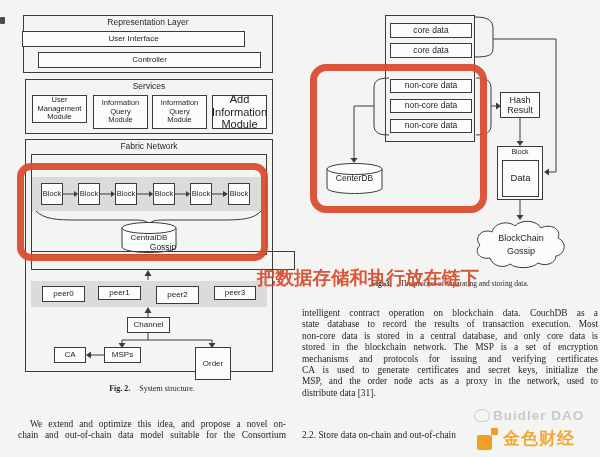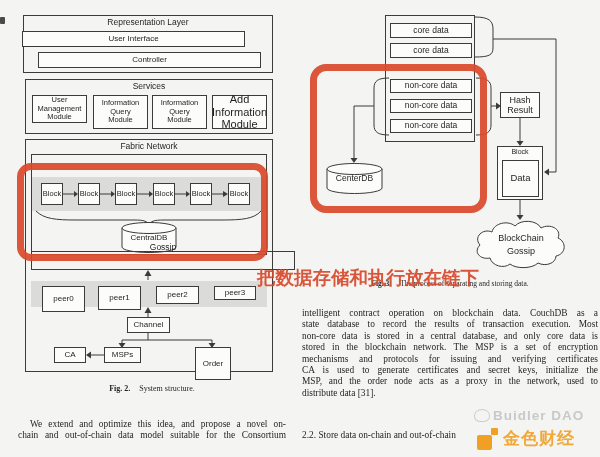--- a/index.html
+++ b/index.html
@@ -143,22 +143,22 @@
   <div class="cell" style="left:78px;top:183px;width:22px;height:22px;font-size:7.5px">Block</div>
   <div class="cell" style="left:115px;top:183px;width:22px;height:22px;font-size:7.5px">Block</div>
   <div class="cell" style="left:153px;top:183px;width:22px;height:22px;font-size:7.5px">Block</div>
   <div class="cell" style="left:190px;top:183px;width:22px;height:22px;font-size:7.5px">Block</div>
   <div class="cell" style="left:228px;top:183px;width:22px;height:22px;font-size:7.5px">Block</div>
 
   <div class="lbl" style="left:122px;top:233px;width:54px;font-size:8px">CentralDB</div>
 
   <div class="frame" style="left:31px;top:251px;width:264px;height:19px;display:flex;align-items:flex-end;justify-content:center;padding-bottom:17px;font-size:8.5px">Gossip</div>
 
-  <div class="cell" style="left:42px;top:286px;width:43px;height:26px">peer0</div>
-  <div class="cell" style="left:98px;top:286px;width:43px;height:24px">peer1</div>
+  <div class="cell" style="left:42px;top:286px;width:43px;height:16px">peer0</div>
+  <div class="cell" style="left:98px;top:286px;width:43px;height:14px">peer1</div>
   <div class="cell" style="left:156px;top:286px;width:43px;height:18px">peer2</div>
   <div class="cell" style="left:214px;top:286px;width:42px;height:14px">peer3</div>
 
   <div class="cell" style="left:127px;top:317px;width:43px;height:16px">Channel</div>
   <div class="cell" style="left:54px;top:347px;width:32px;height:16px">CA</div>
   <div class="cell" style="left:104px;top:347px;width:37px;height:16px">MSPs</div>
   <div class="cell" style="left:195px;top:347px;width:36px;height:33px">Order</div>
 
   <div class="caption" style="left:18px;top:384px;width:268px;font-size:8px">
     <b>Fig. 2.</b><span>System structure.</span>

